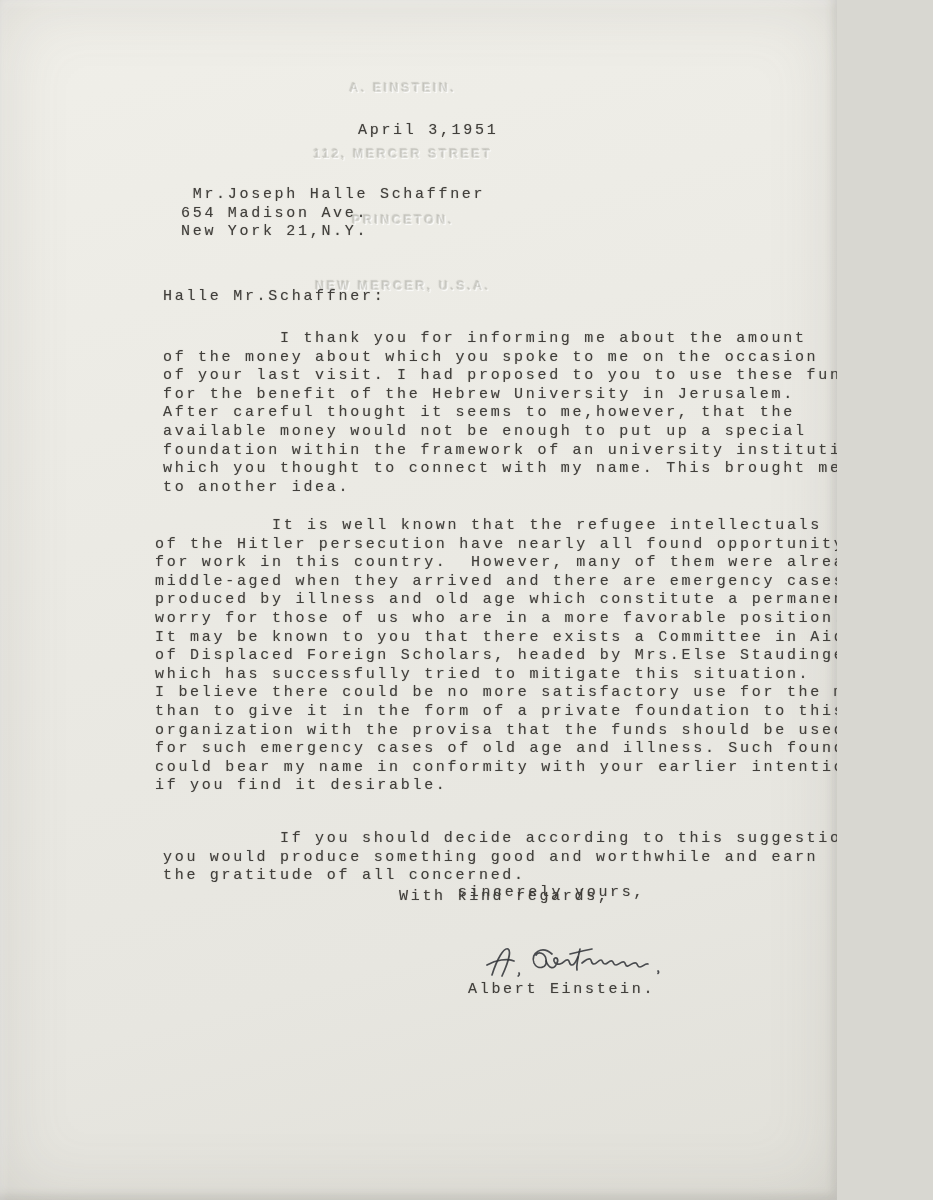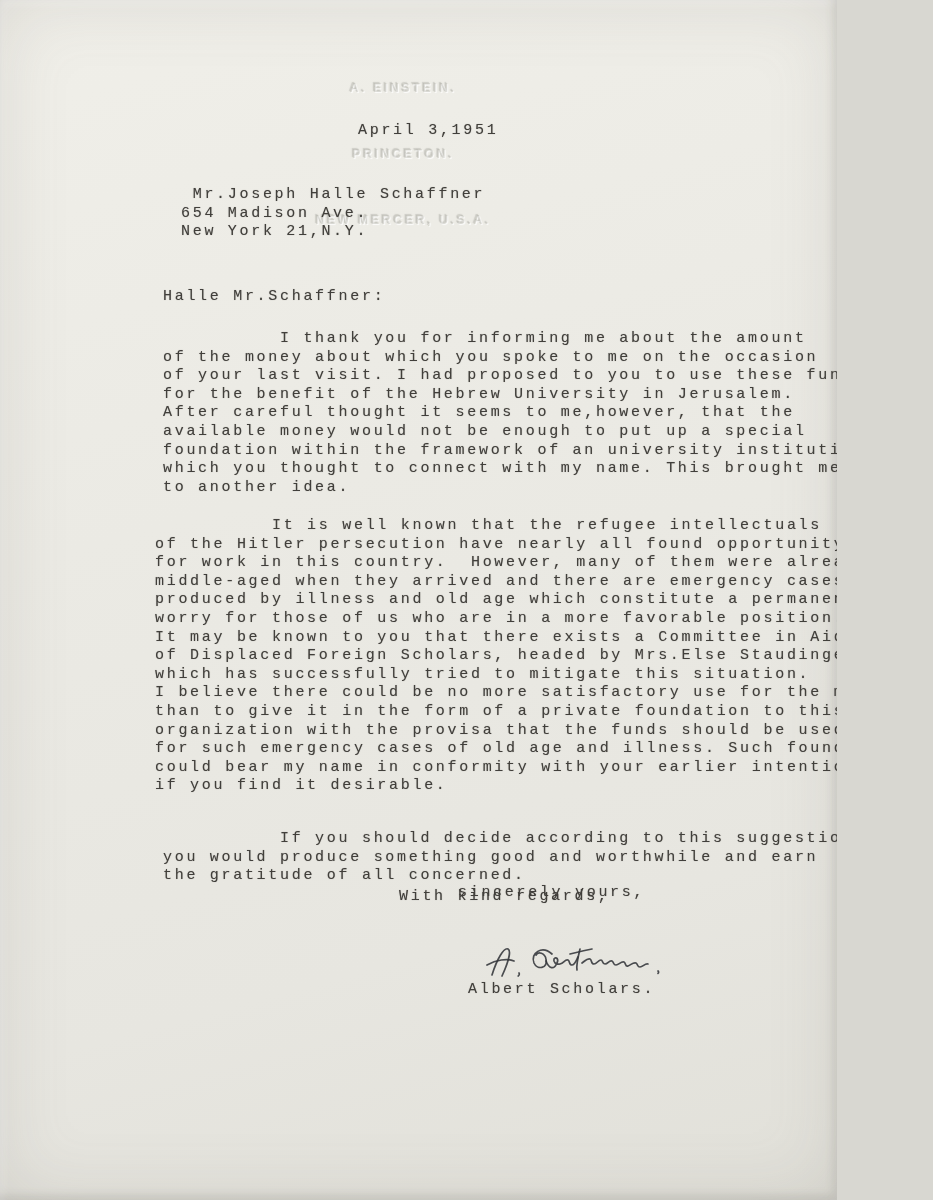--- a/index.html
+++ b/index.html
@@ -66,20 +66,21 @@
     opacity: 0.88;
   }
 </style>
 </head>
 <body>
 
 <div class="page">
 
   <div class="letterhead">
     <div>A. EINSTEIN.</div>
+    <div>112, MERCER STREET</div>
     <div>PRINCETON.</div>
     <div>NEW MERCER, U.S.A.</div>
   </div>
 
   <pre class="typed" style="left:358px; top:122px;">April 3,1951</pre>
 
   <pre class="typed" style="left:181px; top:186px;"> Mr.Joseph Halle Schaffner
 654 Madison Ave.
 New York 21,N.Y.</pre>
 
@@ -126,15 +127,15 @@
       <path class="sig-stroke" d="M41,32 C41.6,33 41.3,34.4 40.2,35"></path>
       <path class="sig-stroke" d="M74,13 C64,4 52,12 56,22 C59,29 70,28 68,18 C67,12 60,10 58,14"></path>
       <path class="sig-stroke" d="M68,20 C71,28 76,29 79,22 C81,18 78,15 76,18 C75,21 78,24 82,23 C86,22 87,18 90,19 C92,20 91,24 94,24 C97,24 98,20 100,16"></path>
       <path class="sig-stroke" d="M102,8 C100,16 98,24 99,29"></path>
       <path class="sig-stroke" d="M92,13 C100,11 108,9 114,8"></path>
       <path class="sig-stroke" d="M104,22 C107,20 109,17 112,18 C114,19 113,23 116,23 C119,23 120,19 123,19 C125,19 124,23 127,23 C130,23 131,19 134,20 C136,21 135,24 138,24 C141,24 143,20 146,21 C148,22 147,26 150,25 C153,24 155,21 158,22 C160,23 159,26 162,26 C165,26 167,22 170,23"></path>
       <path class="sig-stroke" d="M180,30 C180.8,30.6 180.8,31.8 180,32.4"></path>
     </svg>
   </div>
 
-  <pre class="typed" style="left:468px; top:981px;">Albert Scholars.</pre>
+  <pre class="typed" style="left:468px; top:981px;">Albert Einstein.</pre>
 
 </div>
 
 </body></html>

